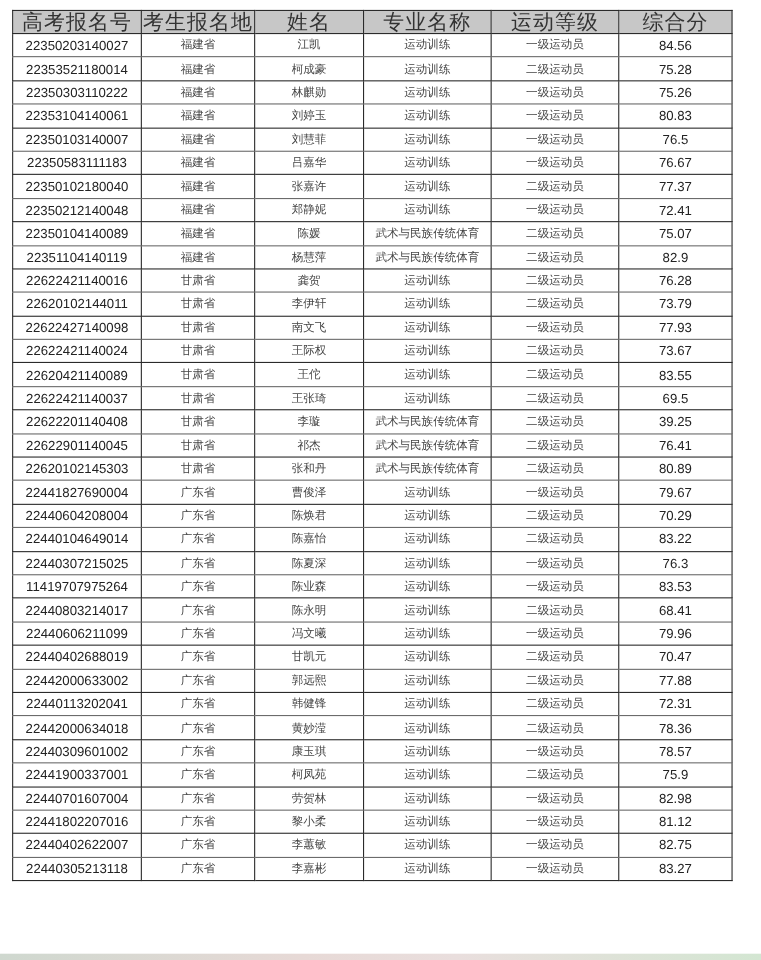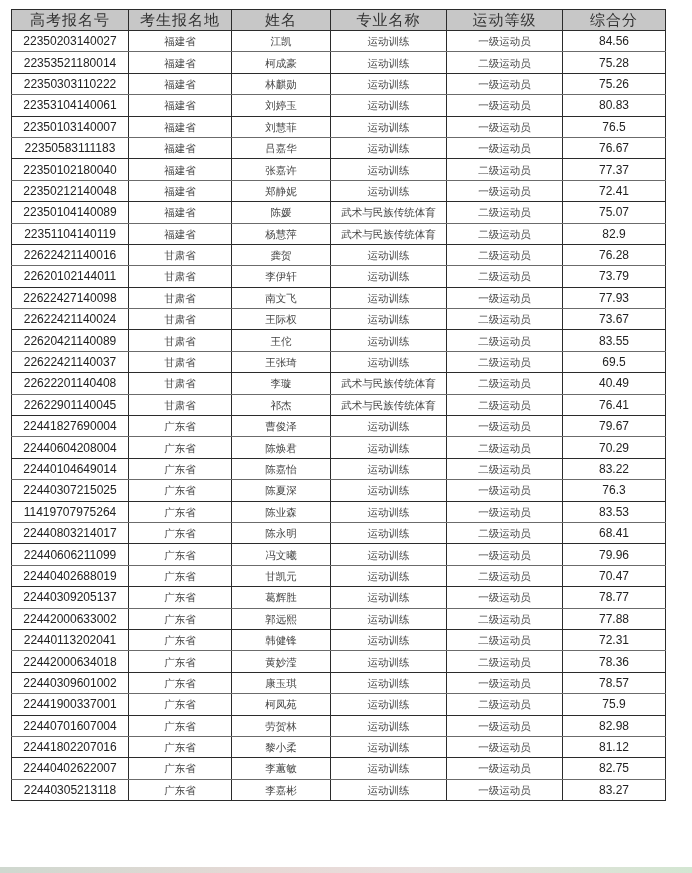--- a/index.html
+++ b/index.html
@@ -28,21 +28,21 @@
     table.roster th, table.roster td {
       border: 1px solid #2b2b2b;
       text-align: center;
       padding: 0;
       white-space: nowrap;
       overflow: hidden;
     }
     table.roster th {
       background: #c7c7c7;
       color: #333333;
-      font-size: 15px;
+      font-size: 19px;
       font-weight: normal;
       height: 20px;
       line-height: 20px;
       letter-spacing: 1px;
     }
     table.roster td {
       height: 20.4px;
       line-height: 20px;
       font-size: 11px;
       color: #333333;
@@ -219,31 +219,39 @@
           <td class="cjk">运动训练</td>
           <td class="cjk">二级运动员</td>
           <td class="num">69.5</td>
         </tr>
         <tr>
           <td class="num">22622201140408</td>
           <td class="cjk">甘肃省</td>
           <td class="cjk">李璇</td>
           <td class="cjk">武术与民族传统体育</td>
           <td class="cjk">二级运动员</td>
-          <td class="num">40.49</td>
+          <td class="num">39.25</td>
         </tr>
         <tr>
           <td class="num">22622901140045</td>
           <td class="cjk">甘肃省</td>
           <td class="cjk">祁杰</td>
           <td class="cjk">武术与民族传统体育</td>
           <td class="cjk">二级运动员</td>
           <td class="num">76.41</td>
         </tr>
         <tr>
+          <td class="num">22620102145303</td>
+          <td class="cjk">甘肃省</td>
+          <td class="cjk">张和丹</td>
+          <td class="cjk">武术与民族传统体育</td>
+          <td class="cjk">二级运动员</td>
+          <td class="num">80.89</td>
+        </tr>
+        <tr>
           <td class="num">22441827690004</td>
           <td class="cjk">广东省</td>
           <td class="cjk">曹俊泽</td>
           <td class="cjk">运动训练</td>
           <td class="cjk">一级运动员</td>
           <td class="num">79.67</td>
         </tr>
         <tr>
           <td class="num">22440604208004</td>
           <td class="cjk">广东省</td>
@@ -292,28 +300,20 @@
           <td class="cjk">一级运动员</td>
           <td class="num">79.96</td>
         </tr>
         <tr>
           <td class="num">22440402688019</td>
           <td class="cjk">广东省</td>
           <td class="cjk">甘凯元</td>
           <td class="cjk">运动训练</td>
           <td class="cjk">二级运动员</td>
           <td class="num">70.47</td>
-        </tr>
-        <tr>
-          <td class="num">22440309205137</td>
-          <td class="cjk">广东省</td>
-          <td class="cjk">葛辉胜</td>
-          <td class="cjk">运动训练</td>
-          <td class="cjk">一级运动员</td>
-          <td class="num">78.77</td>
         </tr>
         <tr>
           <td class="num">22442000633002</td>
           <td class="cjk">广东省</td>
           <td class="cjk">郭远熙</td>
           <td class="cjk">运动训练</td>
           <td class="cjk">二级运动员</td>
           <td class="num">77.88</td>
         </tr>
         <tr>

